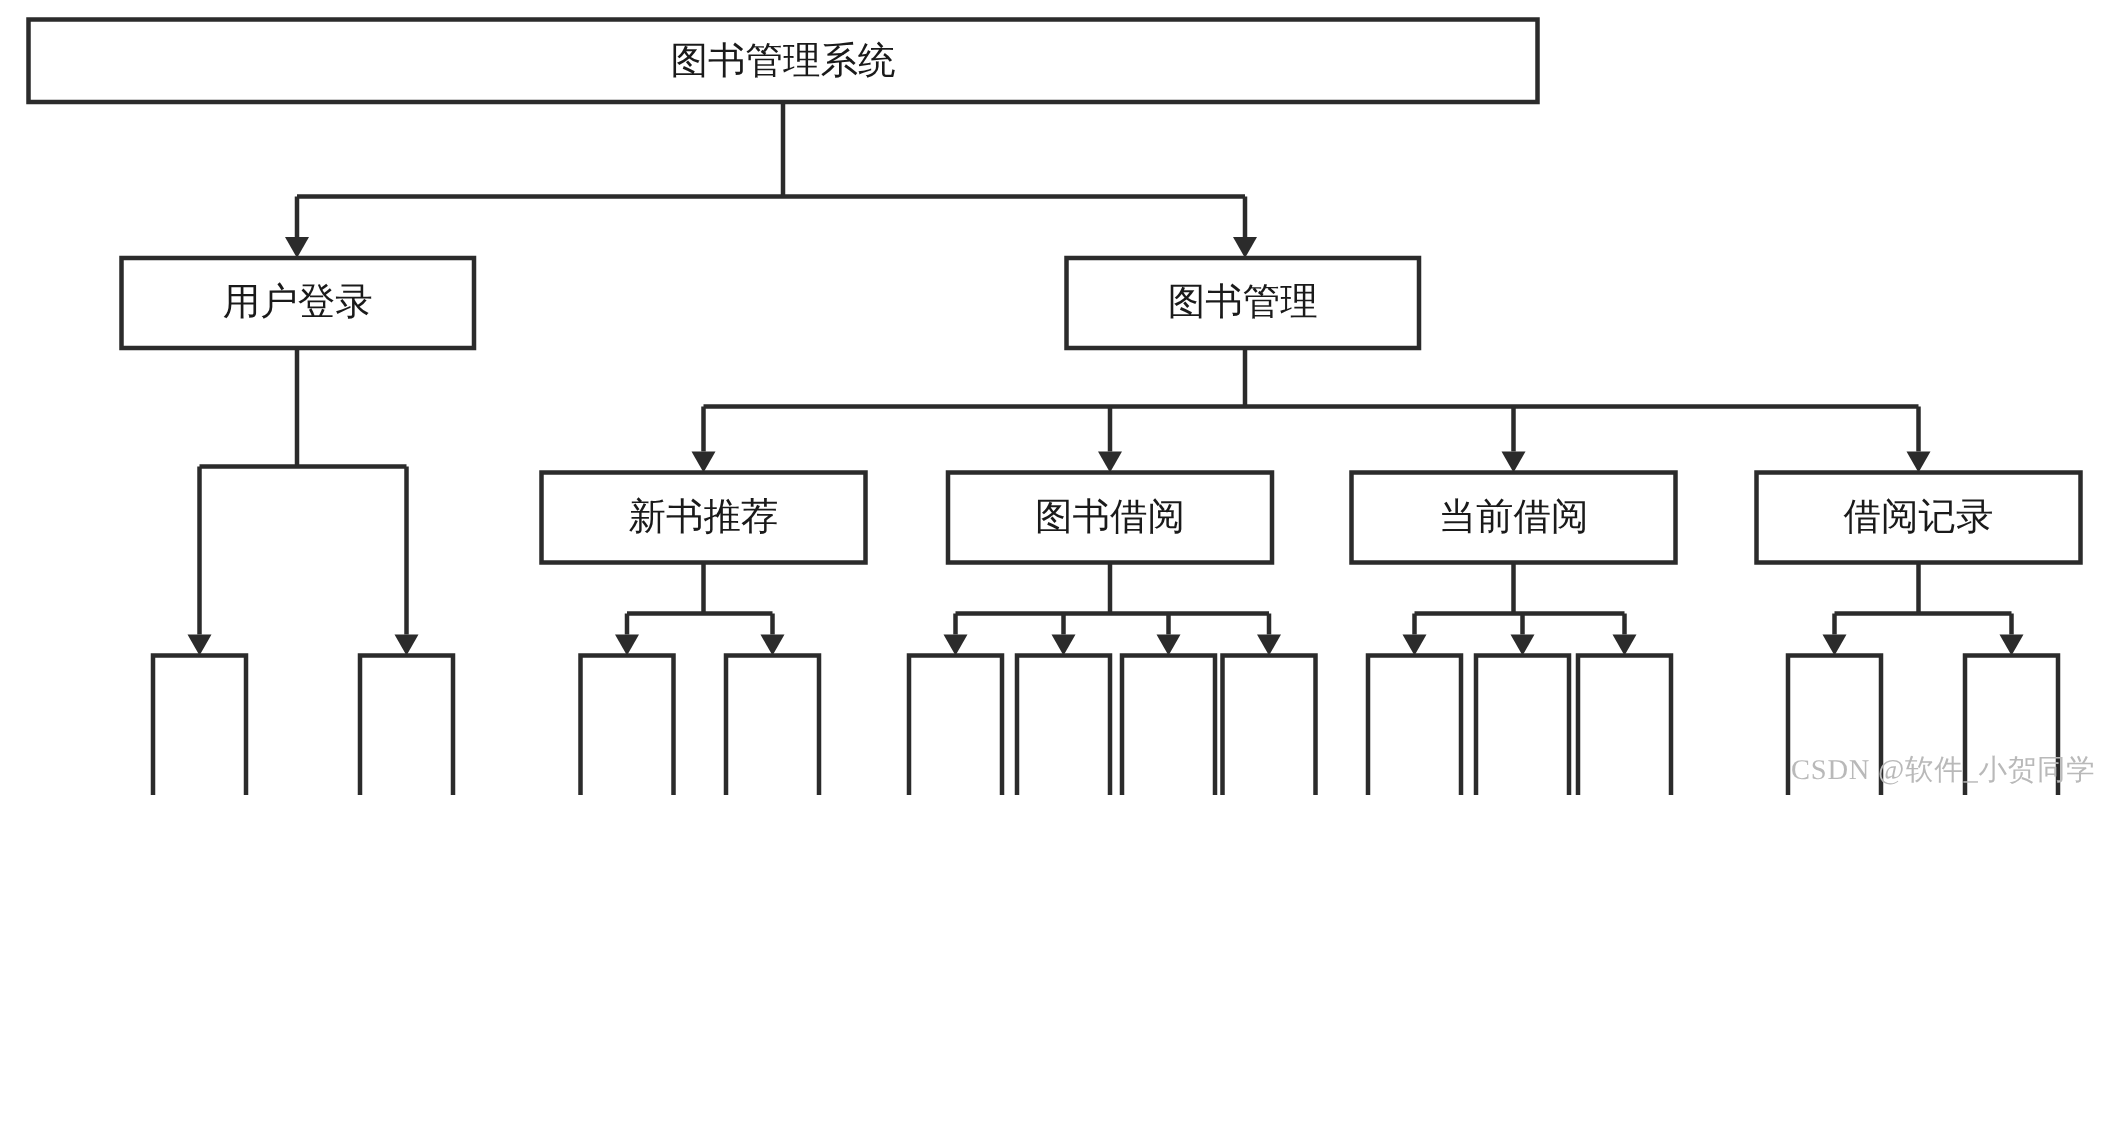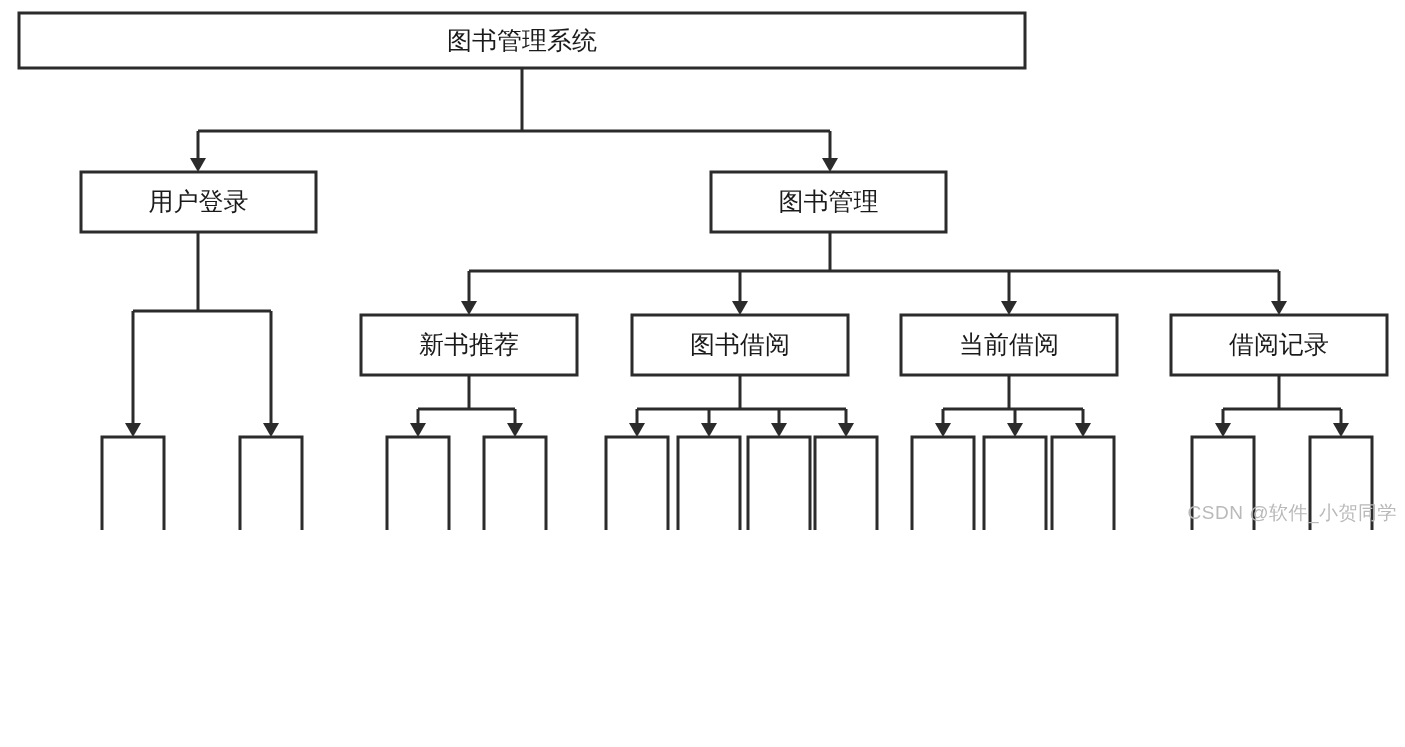--- a/index.html
+++ b/index.html
@@ -57,21 +57,21 @@
     line-height: 1.08;
     letter-spacing: 3px;
     color: #1a1a1a;
     white-space: nowrap;
     pointer-events: none;
   }
   .watermark {
     position: absolute;
     right: 8px;
     bottom: 4px;
-    font-family: Liberation Sans, sans-serif;
+    font-family: Liberation Serif, serif;
     font-size: 19px;
     color: #b9b9b9;
     letter-spacing: 0.5px;
     white-space: nowrap;
   }
 </style>
 </head>
 <body>
 
 <div id="stage">

